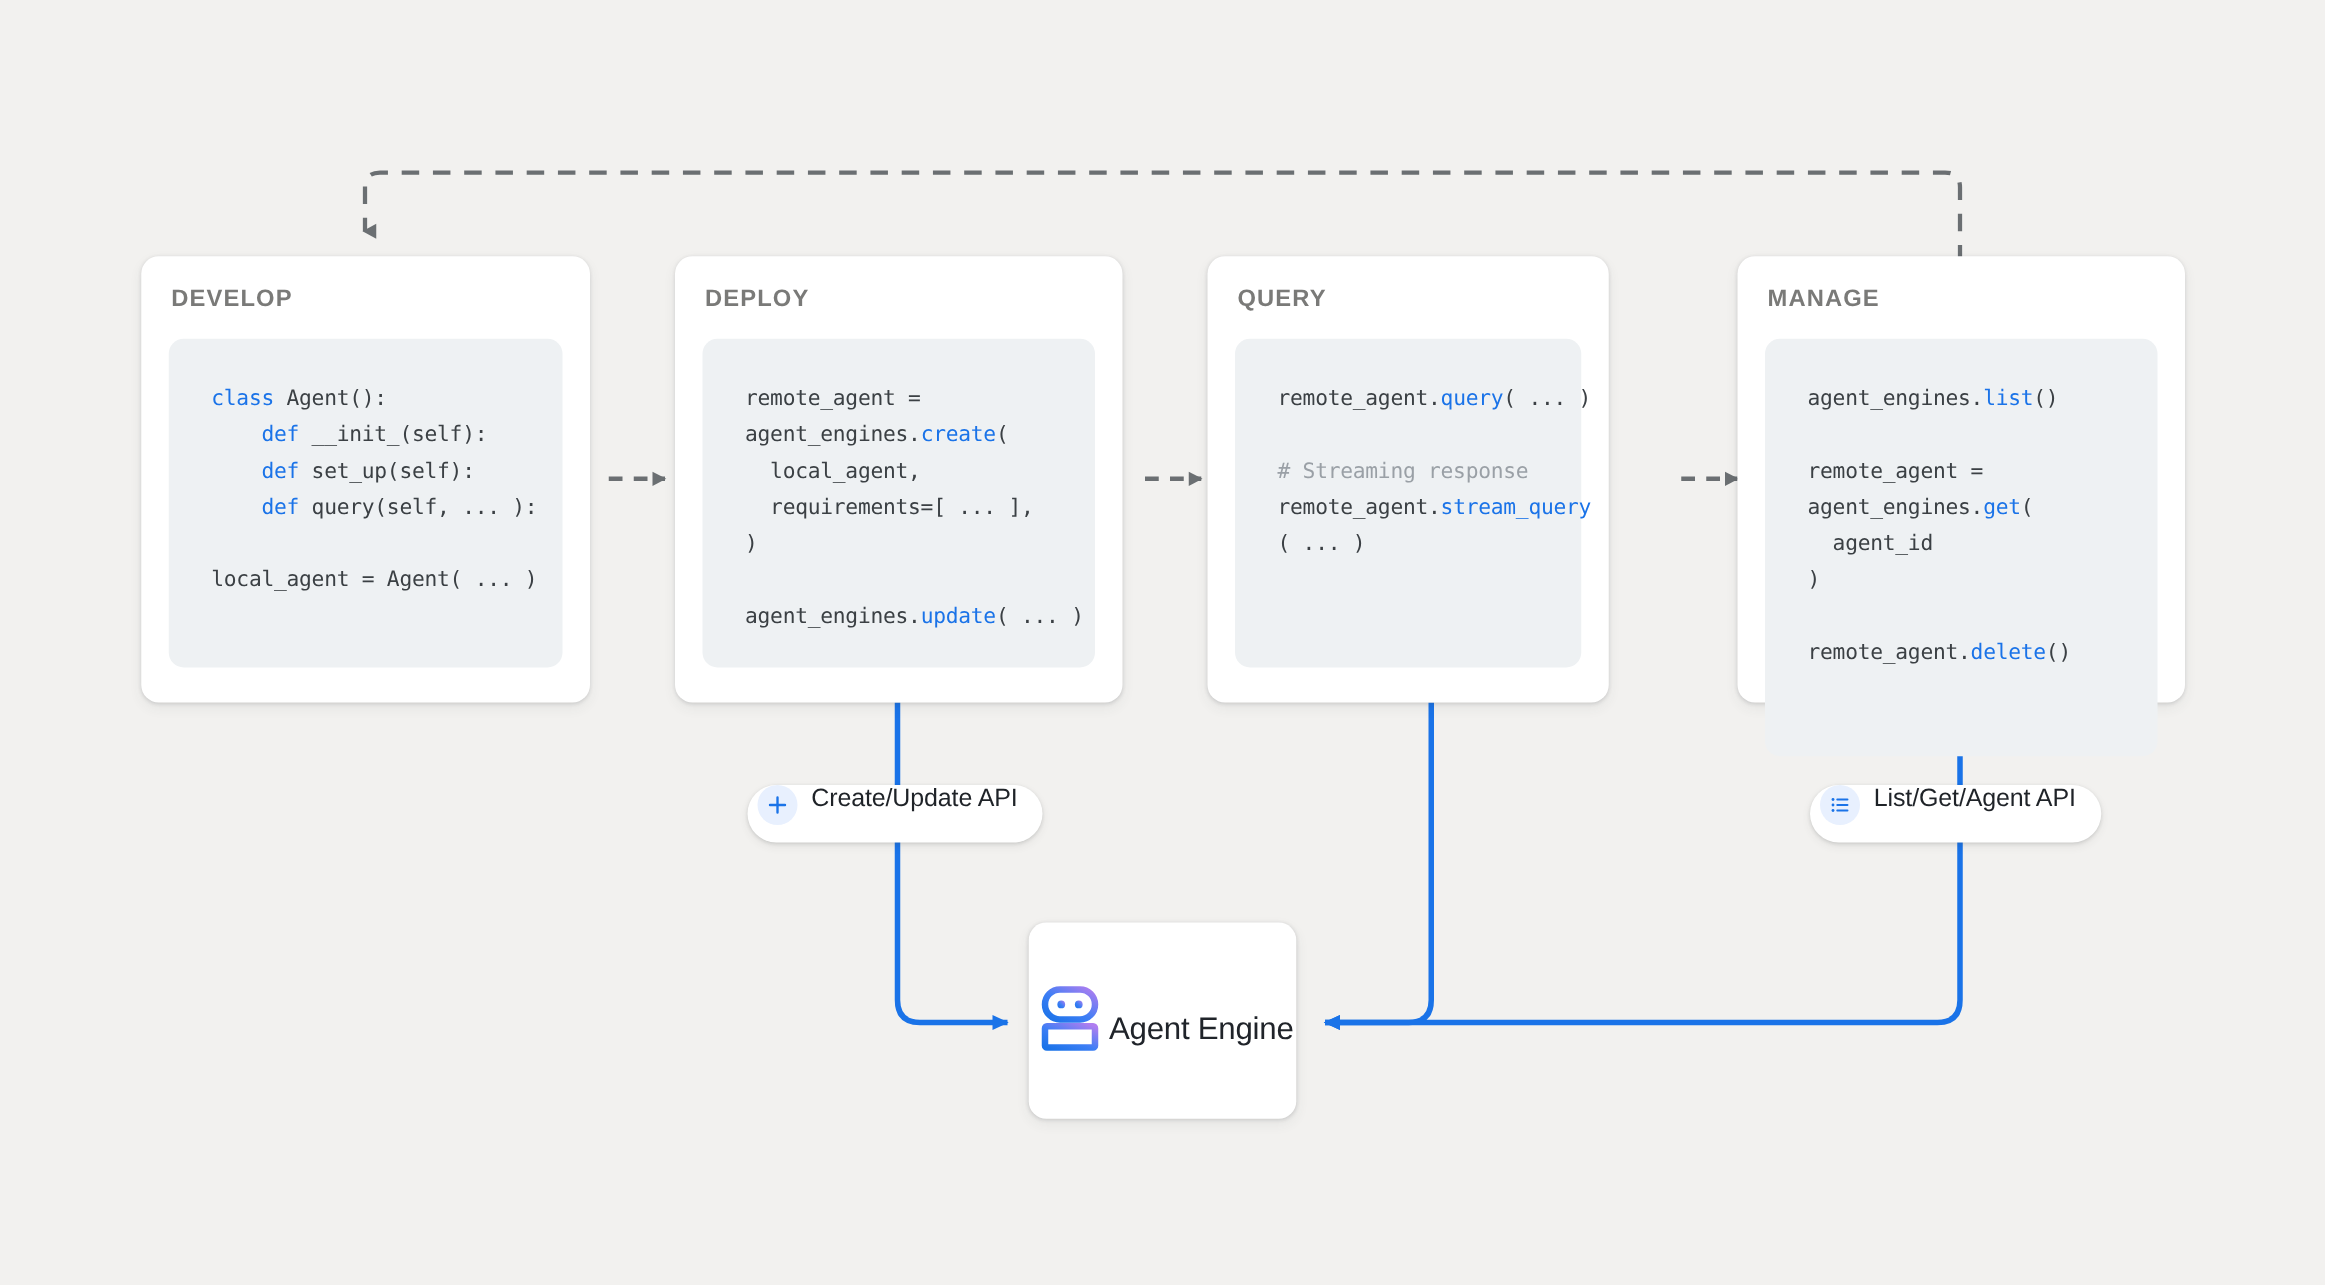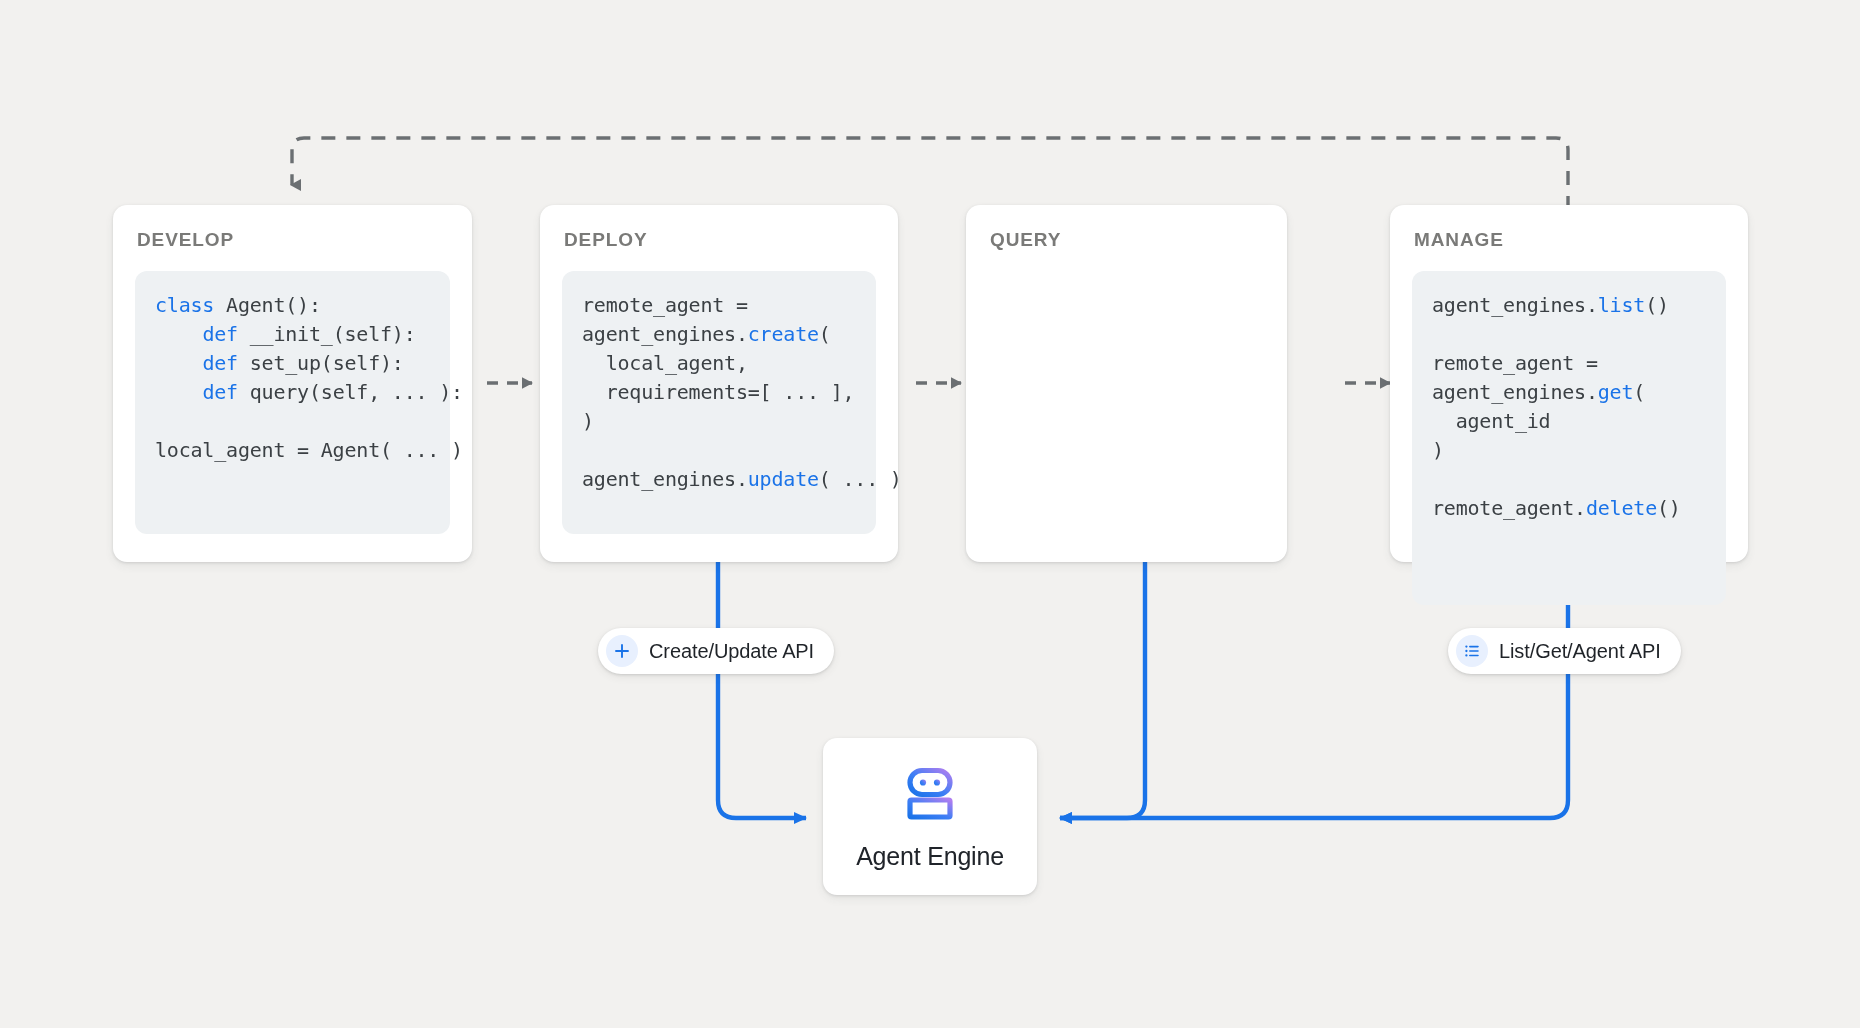--- a/index.html
+++ b/index.html
@@ -43,59 +43,59 @@
     margin: 2px 0 20px 2px;
     text-transform: uppercase;
   }
   .code-box {
     background: #eef1f3;
     border-radius: 12px;
     padding: 18px 16px 18px 18px;
     box-sizing: border-box;
   }
   .code-box pre {
-    margin: 2px;
+    margin: 16px;
     font-family: "DejaVu Sans Mono", "Liberation Mono", monospace;
-    font-size: 20px;
+    font-size: 17px;
     line-height: 29px;
     color: #3b4044;
     white-space: pre;
     letter-spacing: -0.2px;
   }
   .kw  { color: #1a73e8; }
   .fn  { color: #1a73e8; }
   .cmt { color: #9aa0a6; }
 
   
   .engine-node {
     position: absolute;
     background: #ffffff;
     border-radius: 14px;
     box-shadow: 0 1px 3px rgba(60,64,67,0.16), 0 4px 10px rgba(60,64,67,0.07);
     display: flex;
-    flex-direction: column;
+    flex-direction: row;
     align-items: center;
     justify-content: center;
     box-sizing: border-box;
   }
   .engine-label {
     font-size: 25px;
     color: #20242a;
     margin-top: 14px;
     letter-spacing: -0.2px;
   }
 
   
   .api-pill {
     position: absolute;
     height: 46px;
     background: #ffffff;
     border-radius: 23px;
     display: flex;
-    align-items: center;
+    align-items: flex-start;
     padding: 0 20px 0 8px;
     box-shadow: 0 1px 3px rgba(60,64,67,0.18), 0 3px 8px rgba(60,64,67,0.08);
     box-sizing: border-box;
     white-space: nowrap;
   }
   .pill-badge {
     width: 32px;
     height: 32px;
     border-radius: 50%;
     background: #e8f0fe;
@@ -170,20 +170,27 @@
 <span>  local_agent,</span>
 <span>  requirements=[ ... ],</span>
 <span>)</span>
 <span></span>
 <span>agent_engines.</span><span class="fn">update</span><span>( ... )</span></pre>
     </div>
   </div>
 
   <div class="stage-card" style="left:966px; top:205px; width:321px; height:357px;">
     <div class="stage-title">QUERY</div>
+    <div class="code-box" style="height:263px;">
+      <pre><span>remote_agent.</span><span class="fn">query</span><span>( ... )</span>
+<span></span>
+<span class="cmt"># Streaming response</span>
+<span>remote_agent.</span><span class="fn">stream_query</span>
+<span>( ... )</span></pre>
+    </div>
   </div>
 
   <div class="stage-card" style="left:1390px; top:205px; width:358px; height:357px;">
     <div class="stage-title">MANAGE</div>
     <div class="code-box" style="height:334px;">
       <pre><span>agent_engines.</span><span class="fn">list</span><span>()</span>
 <span></span>
 <span>remote_agent =</span>
 <span>agent_engines.</span><span class="fn">get</span><span>(</span>
 <span>  agent_id</span>

